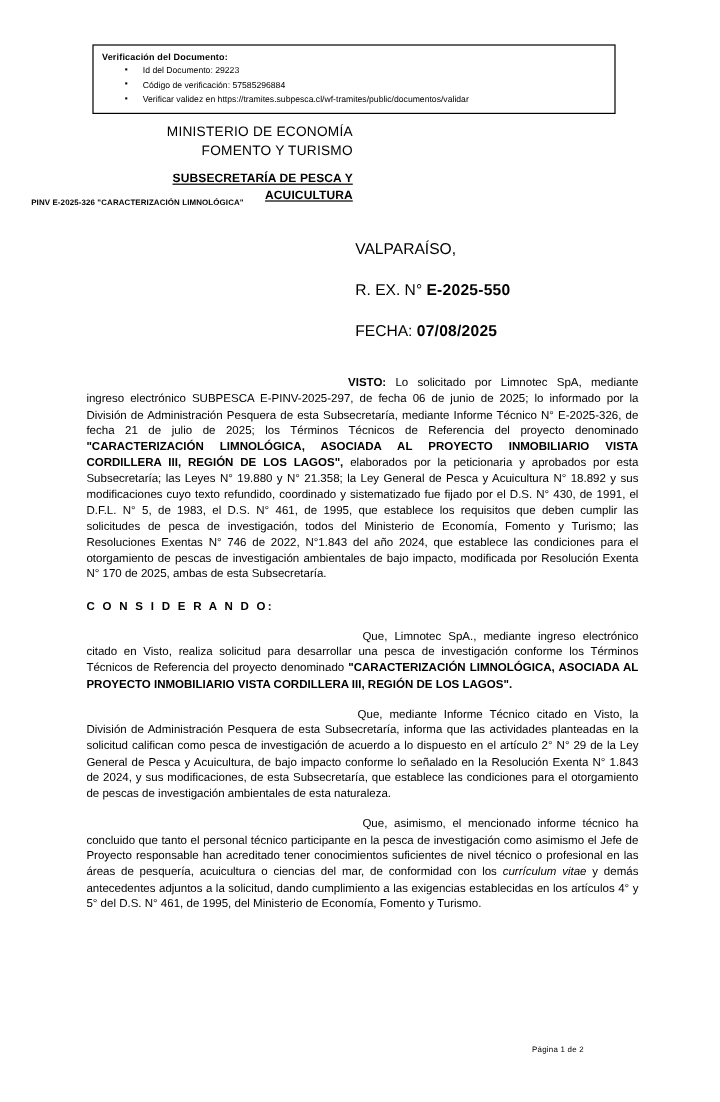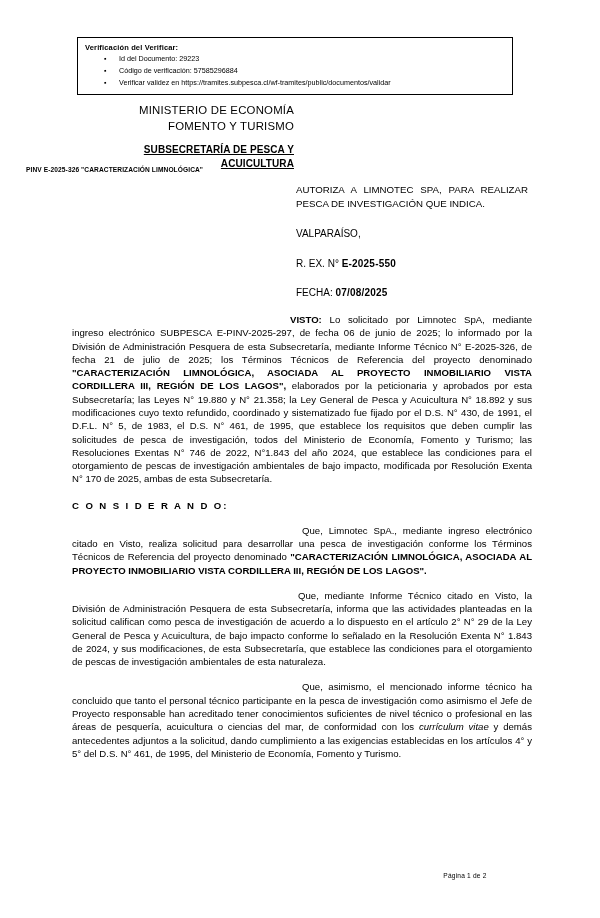--- a/index.html
+++ b/index.html
@@ -94,21 +94,21 @@
     top: 183px;
     width: 232px;
   }
   #doc-subject {
     font-size: 9.7px;
     line-height: 1.48;
     text-align: justify;
     text-align-last: left;
   }
   .tb-line {
-    font-size: 10px;
+    font-size: 13px;
     line-height: 1.48;
     margin-top: 15px;
   }
   .tb-line b { font-weight: bold; letter-spacing: 0.2px; }
 
   
   #body-content {
     position: absolute;
     left: 72px;
     top: 313px;
@@ -144,21 +144,21 @@
     padding-left: 330px;
     box-sizing: border-box;
     font-size: 6.6px;
     letter-spacing: 0.2px;
   }
 </style>
 </head>
 <body>
 
 <div id="verification-box">
-  <div id="verification-title">Verificación del Verificar:</div>
+  <div id="verification-title">Verificación del Documento:</div>
   <ul class="verif-list">
     <li class="verif-item">
       <span class="bullet">▪</span>
       <span>Id del Documento: 29223</span>
     </li>
     <li class="verif-item">
       <span class="bullet">▪</span>
       <span>Código de verificación: 57585296884</span>
     </li>
     <li class="verif-item">
@@ -172,21 +172,20 @@
   <div class="lh-line">MINISTERIO DE ECONOMÍA</div>
   <div class="lh-line">FOMENTO Y TURISMO</div>
   <div id="letterhead-sub">
     <span>SUBSECRETARÍA DE PESCA Y</span><br>
     <span>ACUICULTURA</span>
   </div>
 </div>
 <div id="pinv-reference">PINV E-2025-326 "CARACTERIZACIÓN LIMNOLÓGICA"</div>
 
 <div id="title-block">
-  <div id="doc-subject">AUTORIZA A LIMNOTEC SPA, PARA REALIZAR PESCA DE INVESTIGACIÓN QUE INDICA.</div>
   <div class="tb-line">VALPARAÍSO,</div>
   <div class="tb-line">
     <span>R. EX. N°</span>
     <b>E-2025-550</b>
   </div>
   <div class="tb-line">
     <span>FECHA:</span>
     <b>07/08/2025</b>
   </div>
 </div>

